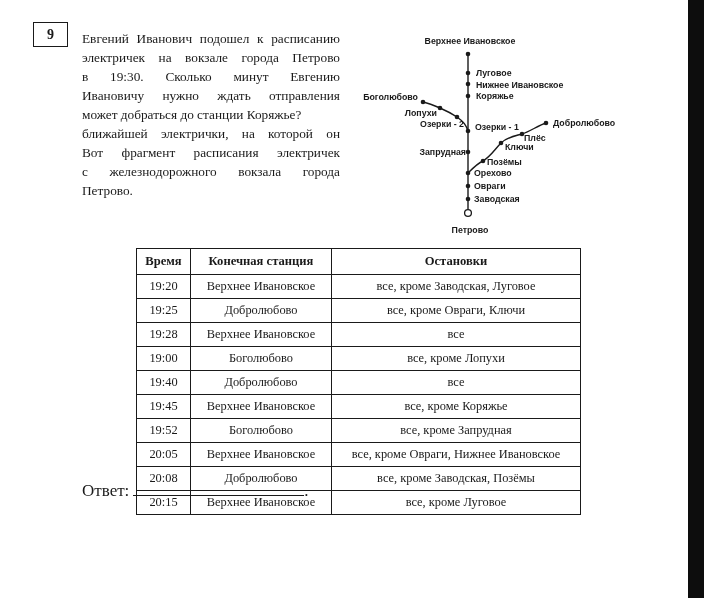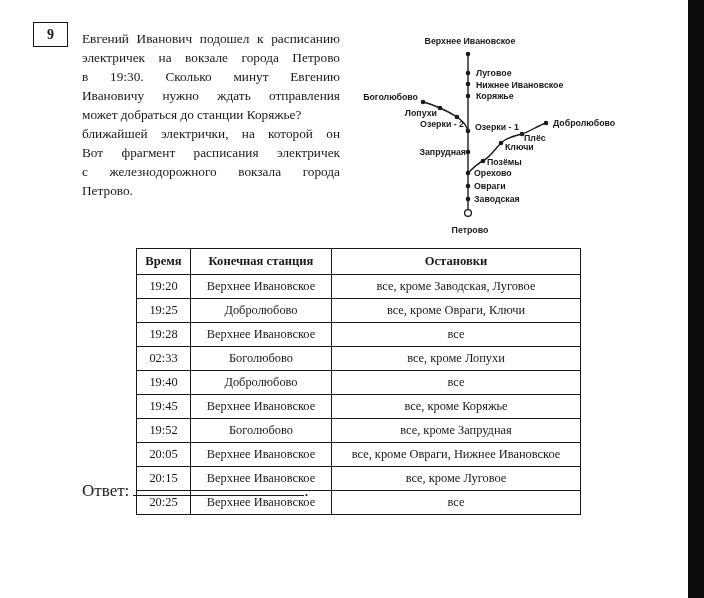--- a/index.html
+++ b/index.html
@@ -146,21 +146,21 @@
         <td>19:25</td>
         <td>Добролюбово</td>
         <td>все, кроме Овраги, Ключи</td>
       </tr>
       <tr>
         <td>19:28</td>
         <td>Верхнее Ивановское</td>
         <td>все</td>
       </tr>
       <tr>
-        <td>02:33</td>
+        <td>19:00</td>
         <td>Боголюбово</td>
         <td>все, кроме Лопухи</td>
       </tr>
       <tr>
         <td>19:40</td>
         <td>Добролюбово</td>
         <td>все</td>
       </tr>
       <tr>
         <td>19:45</td>
@@ -171,28 +171,28 @@
         <td>19:52</td>
         <td>Боголюбово</td>
         <td>все, кроме Запрудная</td>
       </tr>
       <tr>
         <td>20:05</td>
         <td>Верхнее Ивановское</td>
         <td>все, кроме Овраги, Нижнее Ивановское</td>
       </tr>
       <tr>
+        <td>20:08</td>
+        <td>Добролюбово</td>
+        <td>все, кроме Заводская, Позёмы</td>
+      </tr>
+      <tr>
         <td>20:15</td>
         <td>Верхнее Ивановское</td>
         <td>все, кроме Луговое</td>
-      </tr>
-      <tr>
-        <td>20:25</td>
-        <td>Верхнее Ивановское</td>
-        <td>все</td>
       </tr>
     </tbody>
   </table>
 
   <div class="answer">
     <span>Ответ:</span><span class="answer-blank"></span><span>.</span>
   </div>
 
   <div class="edge-band" style="background: rgb(13, 13, 13);"></div>
 

